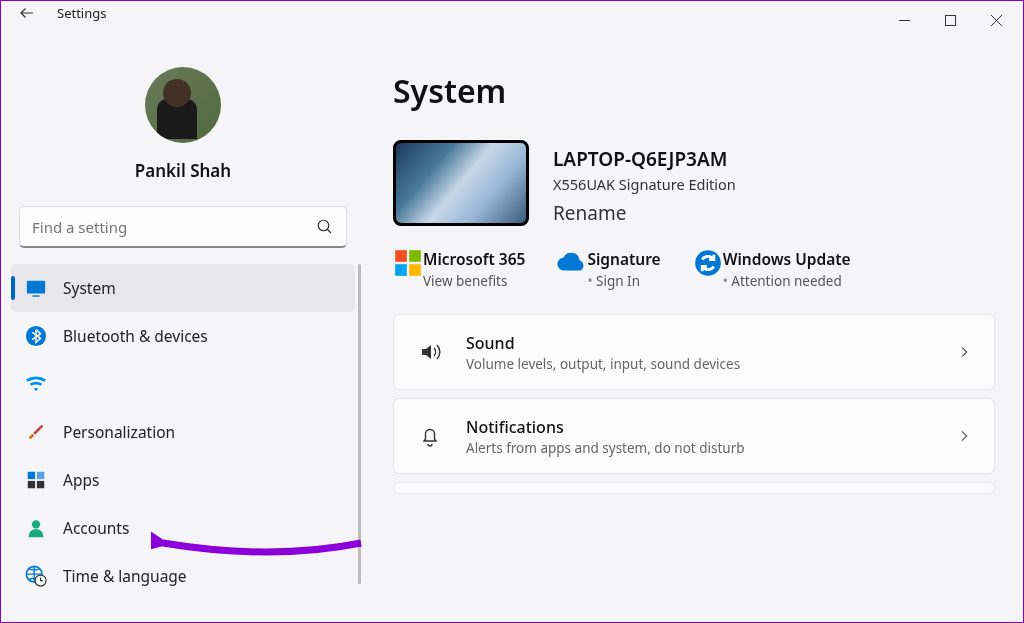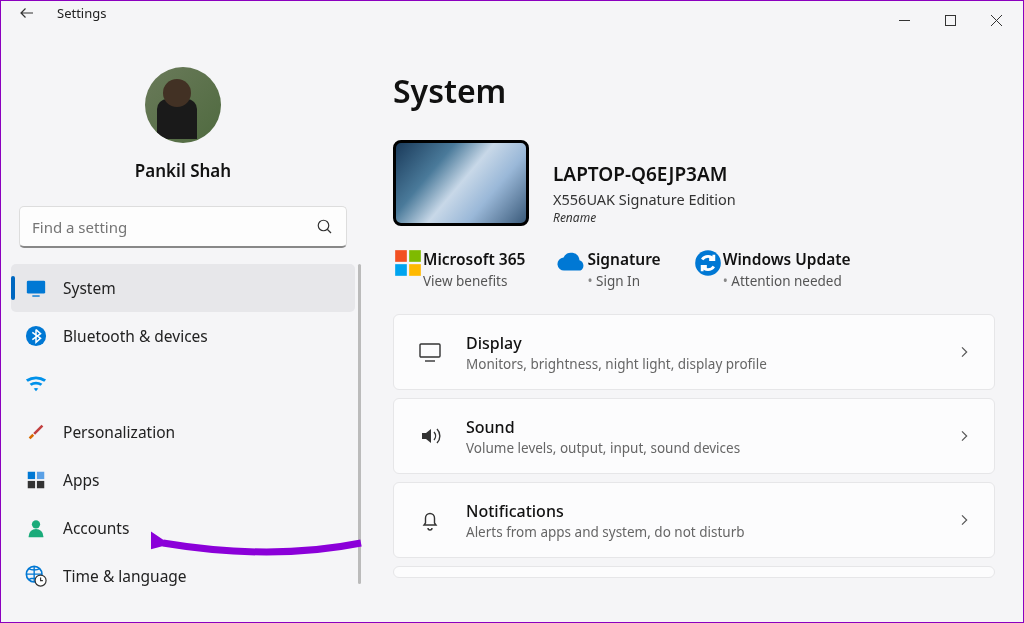--- a/index.html
+++ b/index.html
@@ -24,21 +24,21 @@
 .nav-item { display:flex; align-items:center; gap:16px; height:48px; padding:0 12px 0 14px; border-radius:5px; cursor:pointer; position:relative; font-size:15.5px; color:#222; }
 .nav-item.selected { background:#e7e7ea; }
 .nav-item.selected::before { content:""; position:absolute; left:0; top:12px; bottom:12px; width:3.5px; background:#0067c0; border-radius:2px; }
 .nav-ico { width:22px; height:22px; display:flex; align-items:center; justify-content:center; }
 .main { flex:1; padding:28px 28px 0 28px; overflow-y:auto; }
 .page-title { font-size:32px; font-weight:650; color:#111; margin-bottom:28px; }
 .device-row { display:flex; align-items:flex-end; gap:24px; margin-bottom:22px; }
 .device-thumb { width:136px; height:86px; border:3px solid #000; border-radius:8px; background:linear-gradient(130deg,#1a3a5a 0%,#4a7a9a 30%,#c8d8e8 50%,#9ab8d8 70%,#3a5a7a 100%); }
 .device-info .dev-name { font-size:19px; font-weight:600; color:#111; }
 .device-info .dev-model { font-size:14.5px; color:#333; margin-top:2px; }
-.device-info .dev-rename { font-size:12px; color:#333; margin-top:0; cursor:pointer;font-style:italic; }
+.device-info .dev-rename { font-size:19px; color:#333; margin-top:6px; cursor:pointer; }
 .quick-row { display:flex; gap:32px; margin-bottom:24px; }
 .quick { display:flex; align-items:flex-start; gap:0; cursor:pointer; }
 .q-ico { width:30px; height:30px; display:flex; align-items:center; justify-content:center; }
 .q-txt .q-title { font-size:15.5px; font-weight:600; color:#111; }
 .q-txt .q-sub { font-size:13.5px; color:#555; margin-top:2px; }
 .q-txt .q-sub.dot::before { content:"• "; color:#888; }
 .cards { display:flex; flex-direction:column; gap:8px; }
 .card { background:#fcfcfd; border:1px solid #e6e6e8; border-radius:6px; height:76px; display:flex; align-items:center; padding:0 22px; cursor:pointer; }
 .card .c-ico { width:28px; margin-right:22px; display:flex; align-items:center; justify-content:center; color:#333; }
 .card .c-body { flex:1; }
@@ -221,37 +221,20 @@
             </svg>
           </span>
         <div class="q-txt">
           <div class="q-title">Windows Update</div>
           <div class="q-sub dot">Attention needed</div>
         </div>
       </div>
     </div>
 
     <div class="cards">
-      <div class="card">
-        <span class="c-ico">
-            <svg width="24" height="24" viewBox="0 0 24 24" fill="none" stroke="#333" stroke-width="1.4">
-              <rect x="2" y="4" width="20" height="13" rx="1"></rect>
-              <line x1="7" y1="21" x2="17" y2="21"></line>
-            </svg>
-          </span>
-        <div class="c-body">
-          <div class="c-title">Display</div>
-          <div class="c-sub">Monitors, brightness, night light, display profile</div>
-        </div>
-        <span class="chevron">
-            <svg width="16" height="16" viewBox="0 0 24 24" fill="none" stroke="#555" stroke-width="1.8">
-              <path d="M9 5l7 7-7 7"></path>
-            </svg>
-          </span>
-      </div>
 
       <div class="card">
         <span class="c-ico">
             <svg width="24" height="24" viewBox="0 0 24 24" fill="none" stroke="#333" stroke-width="1.4">
               <path d="M4 9v6h4l5 4V5L8 9H4z" fill="#333" stroke="none"></path>
               <path d="M16 8a6 6 0 010 8M19 5a10 10 0 010 14"></path>
             </svg>
           </span>
         <div class="c-body">
           <div class="c-title">Sound</div>

